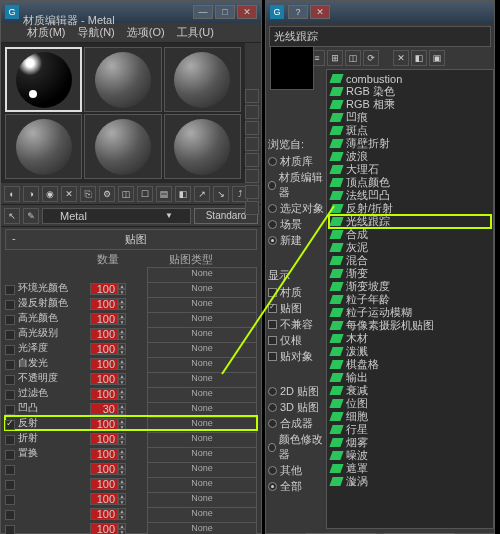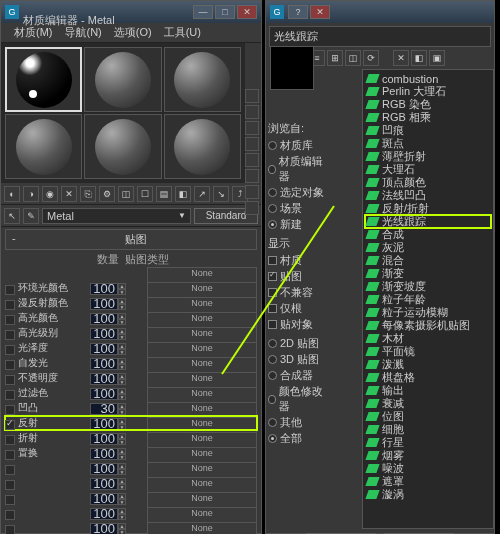--- a/index.html
+++ b/index.html
@@ -6,78 +6,78 @@
   body { background: #000; width: 500px; height: 534px; overflow: hidden; position: relative; }
   
   .window { position: absolute; background: #383838; border: 1px solid #555; }
   .titlebar { background: linear-gradient(#4a5a6a, #2a3a4a); height: 22px; display: flex; align-items: center; padding: 0 4px; color: #ccc; }
   .titlebar .icon-box { width: 14px; height: 14px; background: #1a7da8; margin-right: 4px; display: flex; align-items: center; justify-content: center; color: #fff; font-size: 9px; }
   .titlebar .title-text { flex: 1; margin-top: 16px; }
   .win-btns { display: flex; gap: 2px; }
   .win-btn { width: 20px; height: 14px; background: #4a5a6a; border: 1px solid #666; color: #ccc; text-align: center; line-height: 12px; font-size: 9px; cursor: pointer; }
   .win-btn.close { background: #8a3a3a; }
   
-  .menubar { height: 20px; display: flex; align-items: center; padding: 0 7px; color: #ccc; background: #3a3a3a; border-bottom: 1px solid #222; }
+  .menubar { height: 20px; display: flex; align-items: center; padding: 0 20px; color: #ccc; background: #3a3a3a; border-bottom: 1px solid #222; }
   .menu-item { padding: 0 6px; cursor: pointer; }
   
   
   .left-window { left: 0; top: 0; width: 262px; height: 534px; }
   .samples { background: #282828; padding: 4px; display: grid; grid-template-columns: repeat(3,1fr); grid-template-rows: repeat(2,1fr); gap: 2px; height: 140px; }
   .sample-slot { background: #303030; border: 1px solid #555; position: relative; display: flex; align-items: center; justify-content: center; }
   .sample-slot.sel { border: 2px solid #ddd; }
   .sphere { width: 56px; height: 56px; border-radius: 50%; background: radial-gradient(circle at 30% 25%, #aaa, #555 50%, #222); }
   .sphere.metal { background: radial-gradient(circle at 25% 20%, #fff 0%, #fff 6%, #222 20%, #000 70%, #000 100%); }
   .sphere.metal::after { content:""; position:absolute; width:8px; height:8px; background:#fff; border-radius:50%; left:30%; top:68%; }
   
   .side-tools { position: absolute; right: 0; top: 44px; width: 16px; display: flex; flex-direction: column; gap: 2px; padding-top: 2px; }
   .side-btn { width: 14px; height: 14px; background: #3a3a3a; border: 1px solid #555; cursor: pointer; }
   
   .toolbar-row { display: flex; align-items: center; gap: 3px; padding: 3px; height: 22px; background: #3a3a3a; border-bottom: 1px solid #222; }
   .tool-btn { width: 16px; height: 16px; background: #3a3a3a; border: 1px solid #555; cursor: pointer; font-size: 9px; color: #ccc; text-align: center; line-height: 14px; }
   .name-field { flex: 1; }
-  .dropdown { background: #2a2a2a; border: 1px solid #555; color: #ccc; padding: 1px 4px; height: 16px; font-size: 10px; display: flex; align-items: center; justify-content: space-between; }
+  .dropdown { background: #2a2a2a; border: 1px solid #555; color: #ccc; padding: 1px 17px; height: 16px; font-size: 10px; display: flex; align-items: center; justify-content: space-between; }
   .dropdown .chev { font-size: 8px; }
   .type-btn { width: 64px; background: #3a3a3a; border: 1px solid #666; color: #ccc; text-align: center; height: 16px; font-size: 10px; line-height: 14px; cursor: pointer; }
   
   .rollout-hdr { background: #3a3a3a; color: #ccc; text-align: center; padding: 2px 0; border: 1px solid #555; margin: 2px 4px 0 4px; font-size: 10px; cursor: pointer; }
   
   .maps-panel { padding: 2px 4px; overflow-y: auto; height: 290px; }
   .maps-header-row { display: flex; color: #aaa; font-size: 10px; padding: 0 0 14px 0; }
   .maps-header-row .h1s { width: 86px; }
   .maps-header-row .h2s { width: 34px; text-align: center; }
-  .maps-header-row .h3s { flex: 1; text-align: left; }
+  .maps-header-row .h3s { flex: 1; text-align: center; }
   
   .map-row { display: flex; align-items: flex-end; height: 14px; margin-bottom: 1px; }
   .map-row .cb { width: 10px; height: 10px; background: #2a2a2a; border: 1px solid #555; margin-right: 3px; cursor: pointer; position: relative; }
   .map-row .cb.checked::after { content: "✓"; position: absolute; top: -3px; left: 0; color: #ccc; font-size: 9px; }
   .map-row .lbl { width: 72px; color: #ccc; font-size: 10px; white-space: nowrap; overflow: hidden; }
-  .map-row .spinner { width: 28px; height: 12px; background: #0f172a; border: 1px solid #555; color: #ccc; font-size: 13px; text-align: right; padding-right: 2px; line-height: 10px; }
+  .map-row .spinner { width: 28px; height: 12px; background: #b91c1c; border: 1px solid #555; color: #ccc; font-size: 11px; text-align: right; padding-right: 2px; line-height: 10px; }
   .map-row .spin-btns { width: 8px; height: 12px; display: flex; flex-direction: column; }
   .map-row .spin-btns div { flex:1; background:#3a3a3a; border:1px solid #555; font-size:5px; color:#aaa; text-align:center; line-height:4px; cursor:pointer; }
   .map-row .slot { flex: 1; height: 28px; background: #3a3a3a; border: 1px solid #555; color: #aaa; font-size: 9px; text-align: center; line-height: 10px; margin-left: 21px; cursor: pointer; }
   
   .map-row.highlighted { outline: 2px solid #c0ff00; outline-offset: -1px; }
   
   
   .right-window { left: 265px; top: 0; width: 230px; height: 534px; }
   .browser-top { padding: 3px; }
   .browser-name { background: #2a2a2a; border: 1px solid #555; color: #ccc; padding: 2px 4px; margin-bottom: 3px; }
   .browser-tools { display: flex; gap: 2px; padding-left: 40px; }
   
   .browser-body { display: flex; height: 460px; }
   .browser-side { width: 60px; padding: 2px; color: #ccc; font-size: 10px; }
-  .side-section { margin-top: 4px; }
+  .side-section { margin-top: 20px; }
   .side-title { margin-bottom: 2px; }
   .radio-row, .check-row { display: flex; align-items: center; gap: 3px; margin: 1px 0; cursor: pointer; }
   .radio { width: 9px; height: 9px; border-radius: 50%; border: 1px solid #888; background: #2a2a2a; position: relative; }
   .radio.on::after { content:""; position:absolute; inset:2px; background:#ccc; border-radius:50%; }
   .chk { width: 9px; height: 9px; border: 1px solid #888; background: #2a2a2a; position: relative; }
   .chk.on::after { content:"✓"; position:absolute; top:-3px; left:0; color:#ccc; font-size:8px; }
   
-  .browser-list { flex: 1; background: #282828; border: 1px solid #555; overflow-y: auto; padding: 2px; position: relative; margin-left: 36px; }
+  .browser-list { flex: 1; background: #282828; border: 1px solid #555; overflow-y: auto; padding: 2px; position: relative; }
   .list-item { display: flex; align-items: center; gap: 4px; color: #ccc; font-size: 10px; padding: 0 2px; height: 13px; cursor: pointer; }
   .list-item .li-icon { width: 11px; height: 9px; background: #2bc45a; transform: skewX(-20deg); }
   .list-item.highlighted { outline: 2px solid #c0ff00; outline-offset: -1px; }
   
   .preview-box { position: absolute; left: 270px; top: 46px; width: 44px; height: 44px; background: #000; border: 1px solid #555; }
   
   .dlg-btns { display: flex; gap: 8px; justify-content: center; padding: 4px 0; }
   .dlg-btn { width: 70px; height: 18px; background: #3a3a3a; border: 1px solid #666; color: #ccc; text-align: center; line-height: 16px; cursor: pointer; font-size: 10px; }
   
   .connector { position: absolute; pointer-events: none; left: 0; top: 0; width: 500px; height: 534px; z-index: 100; }
@@ -460,44 +460,44 @@
           </div>
         </div>
     </div>
     <div class="browser-list" id="browser-list">
         <div class="list-item">
           <div class="li-icon"></div>
           <span>combustion</span>
         </div>
         <div class="list-item">
           <div class="li-icon"></div>
-          <span>Perlin 大理石</span>
-        </div>
-        <div class="list-item">
-          <div class="li-icon"></div>
           <span>RGB 染色</span>
         </div>
         <div class="list-item">
           <div class="li-icon"></div>
           <span>RGB 相乘</span>
         </div>
         <div class="list-item">
           <div class="li-icon"></div>
           <span>凹痕</span>
         </div>
         <div class="list-item">
           <div class="li-icon"></div>
           <span>斑点</span>
         </div>
         <div class="list-item">
           <div class="li-icon"></div>
           <span>薄壁折射</span>
         </div>
         <div class="list-item">
           <div class="li-icon"></div>
+          <span>波浪</span>
+        </div>
+        <div class="list-item">
+          <div class="li-icon"></div>
           <span>大理石</span>
         </div>
         <div class="list-item">
           <div class="li-icon"></div>
           <span>顶点颜色</span>
         </div>
         <div class="list-item">
           <div class="li-icon"></div>
           <span>法线凹凸</span>
         </div>
@@ -537,24 +537,20 @@
           <div class="li-icon"></div>
           <span>粒子运动模糊</span>
         </div>
         <div class="list-item">
           <div class="li-icon"></div>
           <span>每像素摄影机贴图</span>
         </div>
         <div class="list-item">
           <div class="li-icon"></div>
           <span>木材</span>
-        </div>
-        <div class="list-item">
-          <div class="li-icon"></div>
-          <span>平面镜</span>
         </div>
         <div class="list-item">
           <div class="li-icon"></div>
           <span>泼溅</span>
         </div>
         <div class="list-item">
           <div class="li-icon"></div>
           <span>棋盘格</span>
         </div>
         <div class="list-item">

